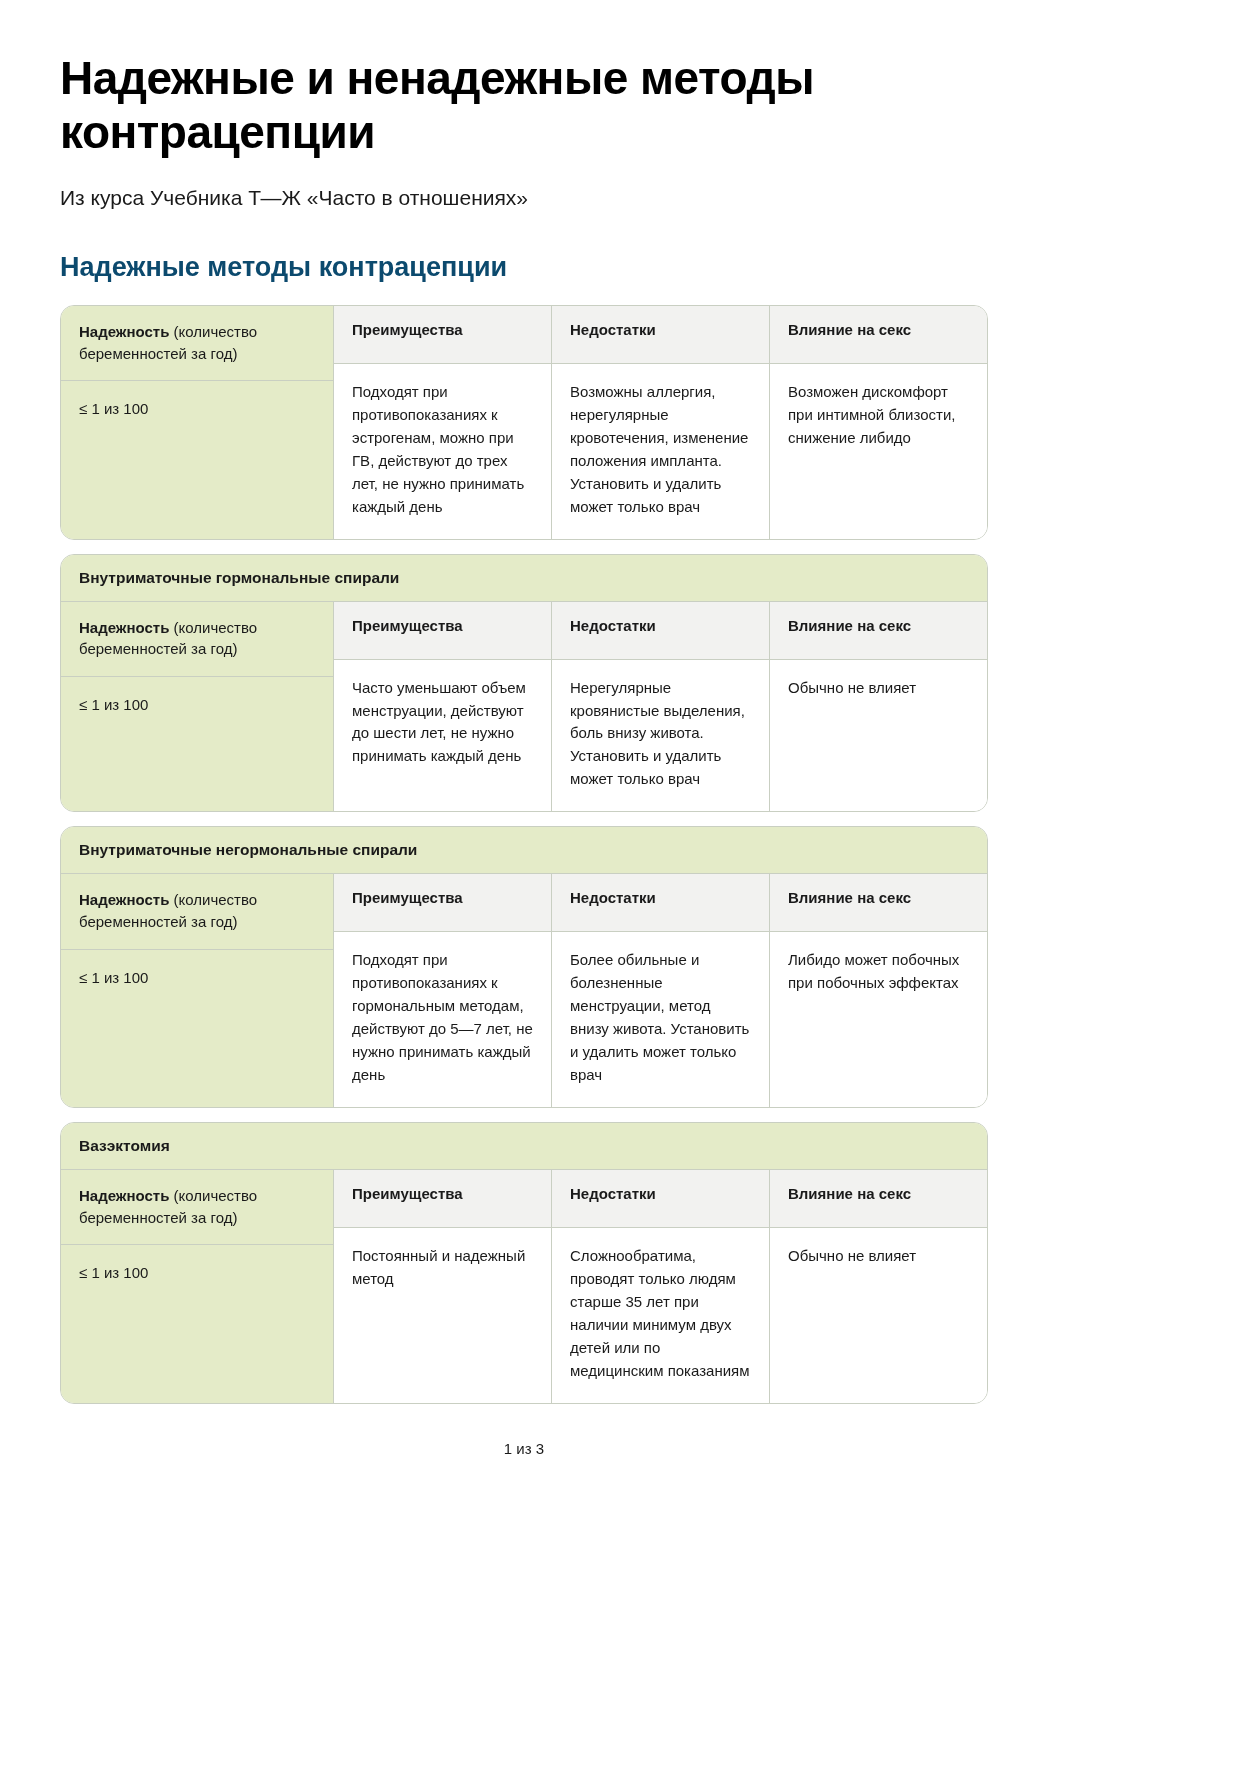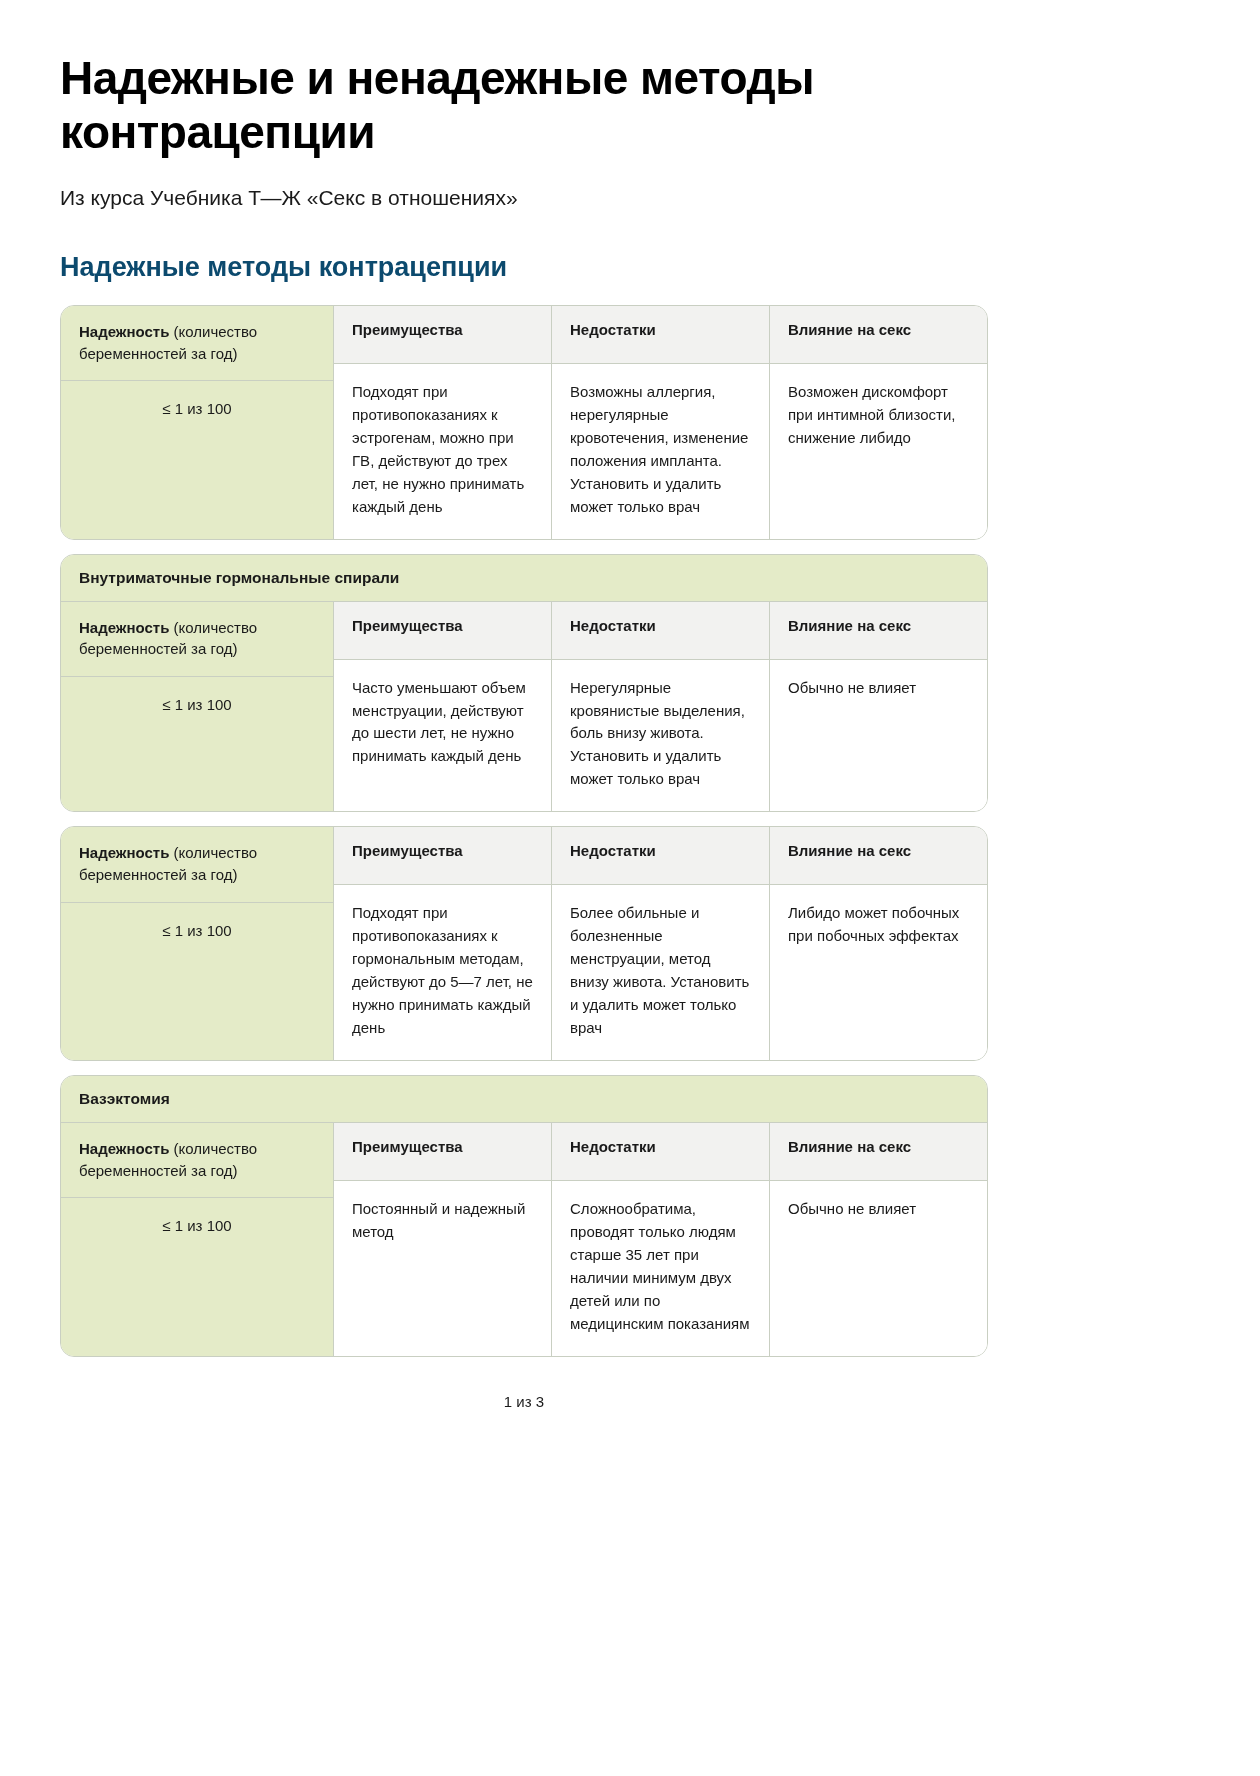--- a/index.html
+++ b/index.html
@@ -63,21 +63,20 @@
     display: flex;
     align-items: stretch;
   }
   .col-reliability {
     width: 272px;
     flex: 0 0 272px;
     background: #e4ebc8;
     border-right: 1.5px solid #c9cfc2;
     display: flex;
     flex-direction: column;
-    align-items: center;
   }
   .rel-head {
     padding: 15px 18px 16px 18px;
     font-size: 15px;
     line-height: 1.45;
     border-bottom: 1.5px solid #c9cfc2;
     min-height: 58px;
     box-sizing: border-box;
   }
   .rel-head b {
@@ -128,21 +127,21 @@
     color: #1a1a1a;
     padding: 22px 0 24px 0;
   }
 </style>
 </head>
 <body>
 
 <div class="page">
 
   <h1 class="doc-title">Надежные и ненадежные методы контрацепции</h1>
-  <p class="doc-subtitle">Из курса Учебника Т—Ж «Секс в отношениях»</p>
+  <p class="doc-subtitle">Из курса Учебника Т—Ж «Часто в отношениях»</p>
   <h2 class="section-title">Надежные методы контрацепции</h2>
 
   <div class="card">
     <div class="card-body">
       <div class="col-reliability">
         <div class="rel-head">
           <b>Надежность</b><span> (количество беременностей за год)</span>
         </div>
         <div class="rel-value">≤ 1 из 100</div>
       </div>
@@ -183,20 +182,21 @@
         </div>
         <div class="col">
           <div class="col-head">Влияние на секс</div>
           <div class="col-cell">Обычно не влияет</div>
         </div>
       </div>
     </div>
   </div>
 
   <div class="card">
+    <div class="card-header">Внутриматочные негормональные спирали</div>
     <div class="card-body">
       <div class="col-reliability">
         <div class="rel-head">
           <b>Надежность</b><span> (количество беременностей за год)</span>
         </div>
         <div class="rel-value">≤ 1 из 100</div>
       </div>
       <div class="cols">
         <div class="col">
           <div class="col-head">Преимущества</div>

